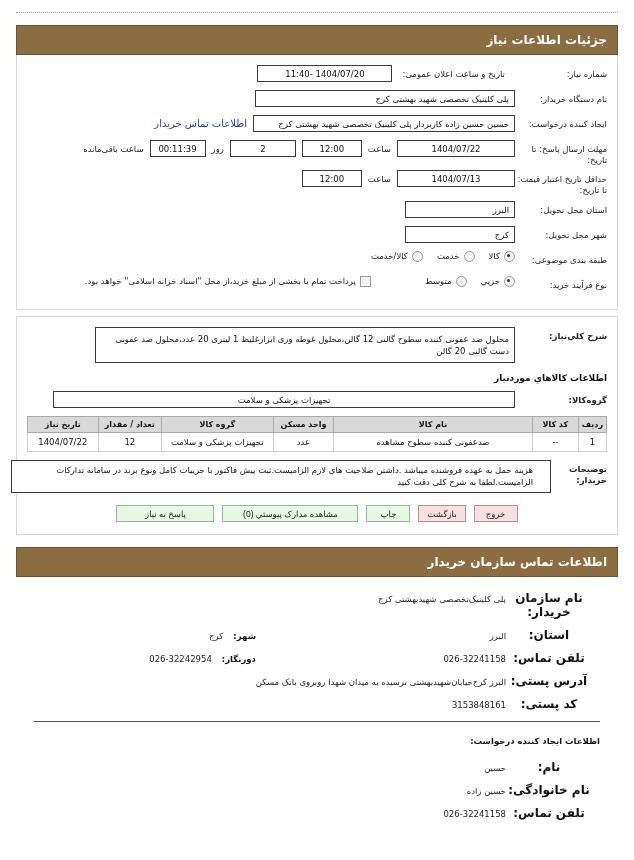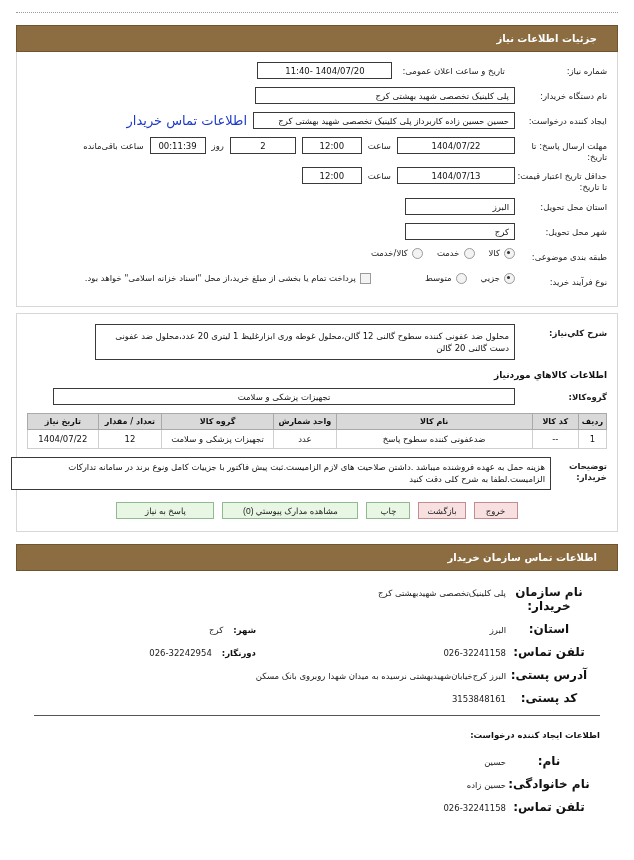--- a/index.html
+++ b/index.html
@@ -27,22 +27,22 @@
     border-top: 1px dotted #9a9a9a;
     margin: 12px 8px 0 8px;
     height: 0;
   }
 
   
   .sect-head {
     background: #8c6d42;
     color: #ffffff;
     font-weight: bold;
-    font-size: 10px;
-    padding: 7px 20px 7px 10px;
+    font-size: 12px;
+    padding: 7px 10px 7px 10px;
     margin: 12px 8px 0 8px;
     border: 1px solid #6e5430;
     text-align: right;
     letter-spacing: 0;
   }
 
   
   .panel {
     border: 1px solid #d7d7d7;
     border-top: none;
@@ -109,32 +109,32 @@
     line-height: 1.45;
     padding: 5px 5px;
     white-space: normal;
     text-align: right;
   }
   .box.w-note {
     width: 540px;
     height: auto;
     min-height: 28px;
     line-height: 1.45;
-    padding: 3px 5px;
+    padding: 3px 17px;
     white-space: normal;
     text-align: right;
   }
   .inline-lbl {
     font-size: 8.5px;
     color: #222;
     white-space: nowrap;
   }
   .link {
     color: #1c39c7;
-    font-size: 13px;
+    font-size: 10px;
     text-decoration: none;
     white-space: nowrap;
     cursor: pointer;
   }
 
   
   .mid-lbl {
     font-size: 8.5px;
     white-space: nowrap;
     padding: 0 10px 0 4px;
@@ -424,31 +424,31 @@
         <div class="box w-group">تجهیزات پزشکی و سلامت</div>
       </div>
     </div>
 
     <table class="items">
       <thead>
         <tr>
           <th class="col-radif">ردیف</th>
           <th class="col-code">کد کالا</th>
           <th class="col-name">نام کالا</th>
-          <th class="col-unit">واحد شمارش</th>
+          <th class="col-unit">واحد مسکن</th>
           <th class="col-group">گروه کالا</th>
           <th class="col-qty">تعداد / مقدار</th>
           <th class="col-date">تاریخ نیاز</th>
         </tr>
       </thead>
       <tbody>
         <tr>
           <td>1</td>
           <td>--</td>
-          <td>ضدعفونی کننده سطوح پاسخ</td>
+          <td>ضدعفونی کننده سطوح مشاهده</td>
           <td>عدد</td>
           <td>تجهیزات پزشکی و سلامت</td>
           <td>12</td>
           <td>1404/07/22</td>
         </tr>
       </tbody>
     </table>
 
     <div class="frow">
       <div class="flabel" style="font-weight:bold; width:56px; flex:0 0 56px;">توضیحات خریدار:</div>

